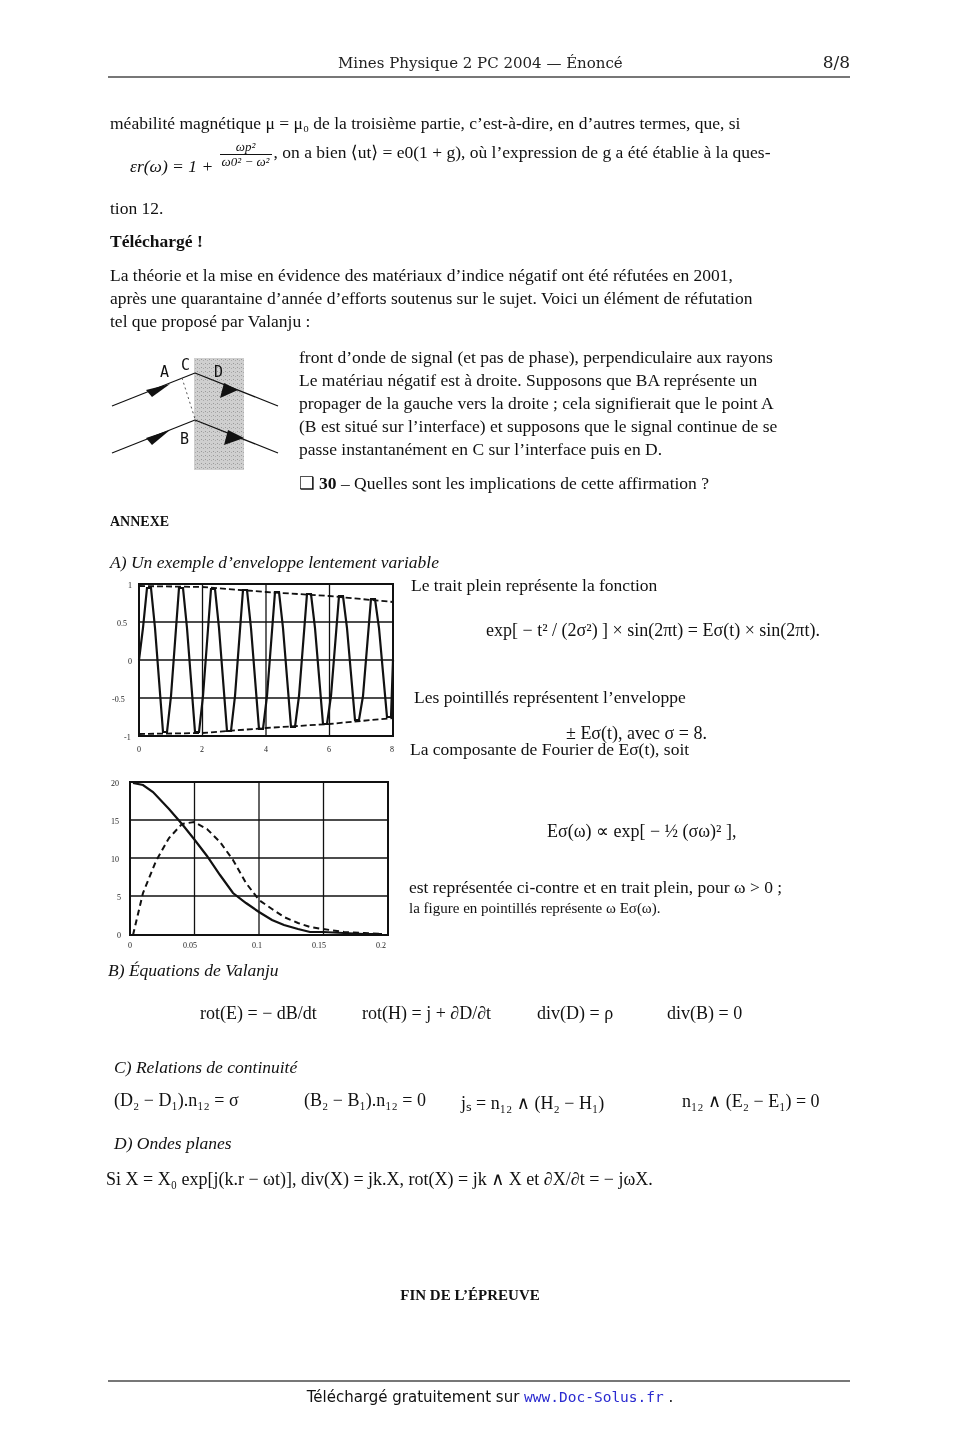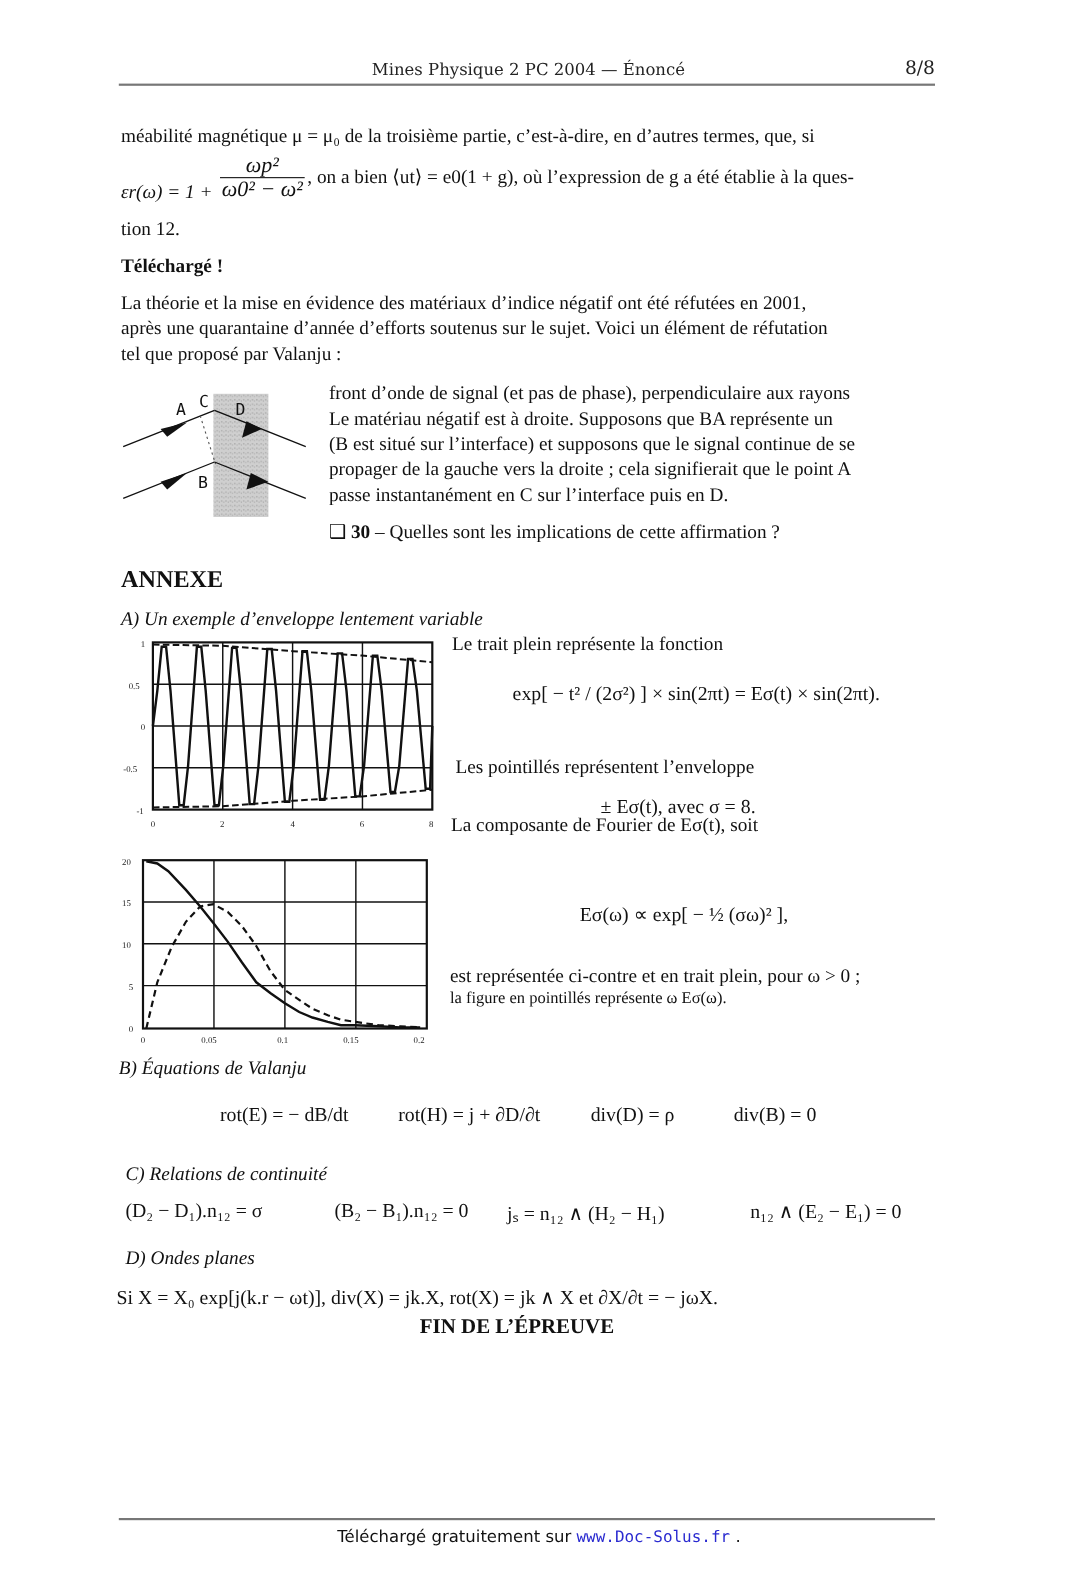--- a/index.html
+++ b/index.html
@@ -4,47 +4,47 @@
 <style>
   html, body { margin:0; padding:0; background:#fff; }
   body { width:980px; height:1441px; position:relative; overflow:hidden;
          font-family:"Liberation Serif", serif; color:#111; }
   .abs { position:absolute; }
   .hdr { top:54px; left:108px; width:742px; font-size:15px; font-family:"DejaVu Serif", serif; color:#222; }
   .hdr .title { position:absolute; left:230px; top:0; }
   .hdr .page { position:absolute; right:0; top:-2px; font-size:17px; }
   .rule { height:2px; background:#777; }
   .txt { font-size:17.5px; line-height:23px; }
-  .math { font-family:"Liberation Serif", serif; font-style:italic; }
+  .math { font-family:"Liberation Serif", serif; font-style:italic;margin-left:20px; }
   .frac { display:inline-block; vertical-align:middle; text-align:center; line-height:1.05; margin:0 2px; }
   .frac .n { display:block; border-bottom:1px solid #111; padding:0 2px; }
   .frac .d { display:block; padding:0 2px; }
   .b { font-weight:bold; }
   .it { font-style:italic; }
-  .h1 { font-size:22px; font-weight:bold; }
+  .h1 { font-size:14px; font-weight:bold; }
   .chartbox { position:absolute; background:#fff; }
   .footer { font-family:"DejaVu Sans", sans-serif; font-size:15px; color:#111; }
   .footer .link { font-family:"DejaVu Sans Mono", monospace; color:#2a2ad0; font-size:14.5px; }
   .fig svg text { font-family:"DejaVu Sans Mono", monospace; }
 </style>
 </head>
 <body>
 
 <div class="abs hdr">
   <span class="title">Mines Physique 2 PC 2004 — Énoncé</span>
   <span class="page">8/8</span>
 </div>
 <div class="abs rule" style="top:76px;left:108px;width:742px;"></div>
 
 <div class="abs txt" style="top:112px;left:110px;width:745px;">
   <span>méabilité magnétique μ = μ₀ de la troisième partie, c’est-à-dire, en d’autres termes, que, si</span>
 </div>
 <div class="abs txt" style="top:140px;left:110px;width:745px;height:44px;">
   <span class="math" style="position:relative;top:14px;">εr(ω) = 1 +</span>
-  <span class="frac math" style="font-size:20px;">
+  <span class="frac math" style="font-size:13px;">
     <span class="n">ωp²</span>
     <span class="d">ω0² − ω²</span>
   </span><span style="position:relative;top:0px;">, on a bien ⟨ut⟩ = e0(1 + g), où l’expression de  g a été établie à la ques-</span>
 </div>
 <div class="abs txt" style="top:197px;left:110px;">tion 12.</div>
 
 <div class="abs txt b" style="top:230px;left:110px;">Téléchargé !</div>
 <div class="abs txt" style="top:264px;left:110px;width:750px;">
   <div>La théorie et la mise en évidence des matériaux d’indice négatif ont été réfutées en 2001,</div>
   <div>après une quarantaine d’année d’efforts soutenus sur le sujet. Voici un élément de réfutation</div>
@@ -73,22 +73,22 @@
     <text x="52" y="27" font-family="Liberation Serif, serif" font-size="15" fill="#111">A</text>
     <text x="73" y="20" font-family="Liberation Serif, serif" font-size="15" fill="#111">C</text>
     <text x="106" y="27" font-family="Liberation Serif, serif" font-size="15" fill="#111">D</text>
     <text x="72" y="94" font-family="Liberation Serif, serif" font-size="15" fill="#111">B</text>
   </svg>
 </div>
 
 <div class="abs txt" style="top:346px;left:299px;width:560px;">
   <div>front d’onde de signal (et pas de phase), perpendiculaire aux rayons</div>
   <div>Le matériau négatif est à droite. Supposons que BA représente un</div>
+  <div>propager de la gauche vers la droite ; cela signifierait que le point A</div>
   <div>(B est situé sur l’interface) et supposons que le signal continue de se</div>
-  <div>propager de la gauche vers la droite ; cela signifierait que le point A</div>
   <div>passe instantanément en C sur l’interface puis en D.</div>
 </div>
 <div class="abs txt" style="top:472px;left:299px;">
   <span>❑</span>
   <span class="b">30</span><span> – Quelles sont les implications de cette affirmation ?</span>
 </div>
 
 <div class="abs h1" style="top:514px;left:110px;">ANNEXE</div>
 <div class="abs txt it" style="top:551px;left:110px;">A) Un exemple d’enveloppe lentement variable</div>
 
@@ -175,18 +175,18 @@
 <div class="abs" style="top:1090px;left:114px;width:740px;font-size:18px;">
   <span class="abs" style="left:0;">(D₂ − D₁).n₁₂ = σ</span>
   <span class="abs" style="left:190px;">(B₂ − B₁).n₁₂ = 0</span>
   <span class="abs" style="left:347px;">jₛ = n₁₂ ∧ (H₂ − H₁)</span>
   <span class="abs" style="left:568px;">n₁₂ ∧ (E₂ − E₁) = 0</span>
 </div>
 
 <div class="abs txt it" style="top:1132px;left:114px;">D) Ondes planes</div>
 <div class="abs" style="top:1168px;left:106px;font-size:18px;">Si  X = X₀ exp[j(k.r − ωt)],  div(X) = jk.X,  rot(X) = jk ∧ X  et  ∂X/∂t = − jωX.</div>
 
-<div class="abs b" style="top:1196px;left:0;width:940px;text-align:center;font-size:19px;">FIN DE L’ÉPREUVE</div>
+<div class="abs b" style="top:1287px;left:0;width:940px;text-align:center;font-size:15px;">FIN DE L’ÉPREUVE</div>
 
 <div class="abs rule" style="top:1380px;left:108px;width:742px;"></div>
 <div class="abs footer" style="top:1388px;left:0;width:980px;text-align:center;">
   <span>Téléchargé gratuitement sur </span><span class="link">www.Doc-Solus.fr</span><span> .</span>
 </div>
 
 </body></html>

